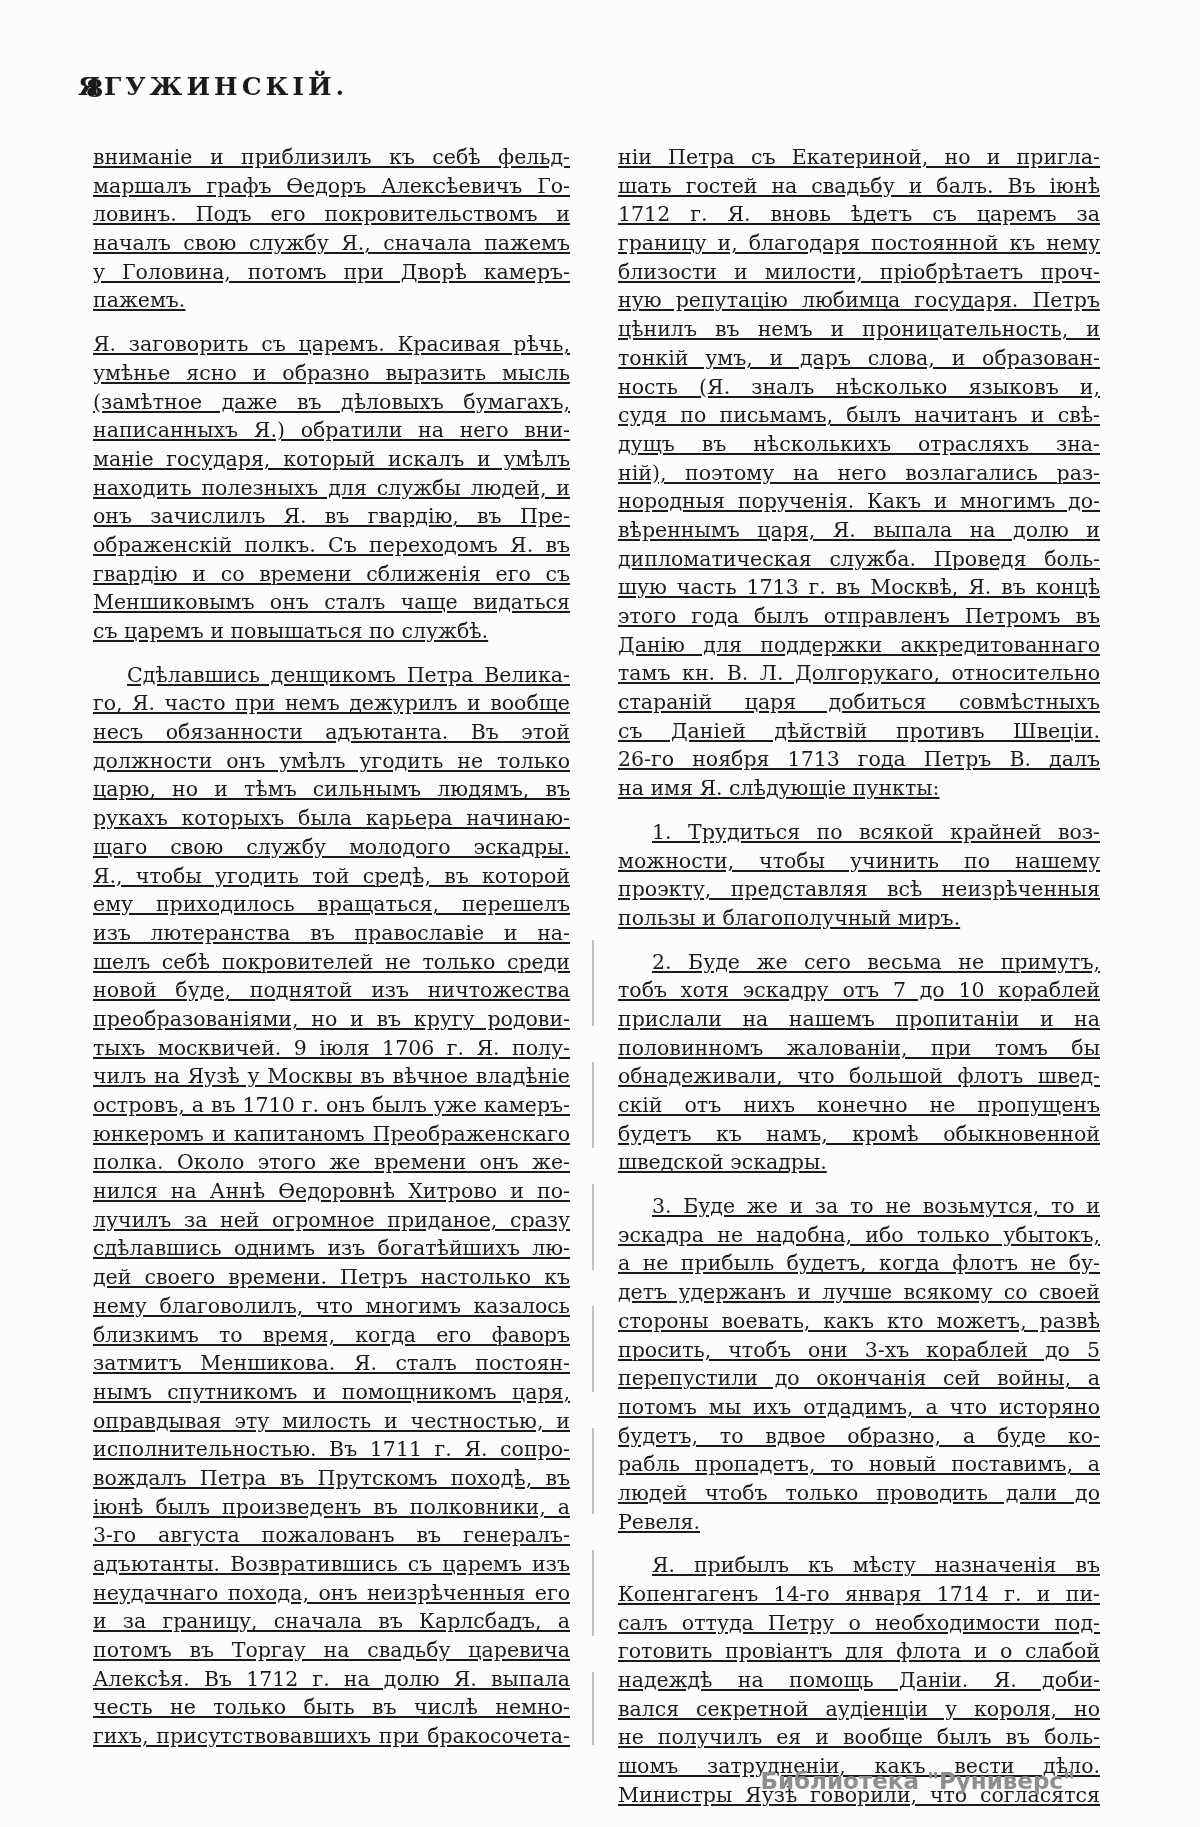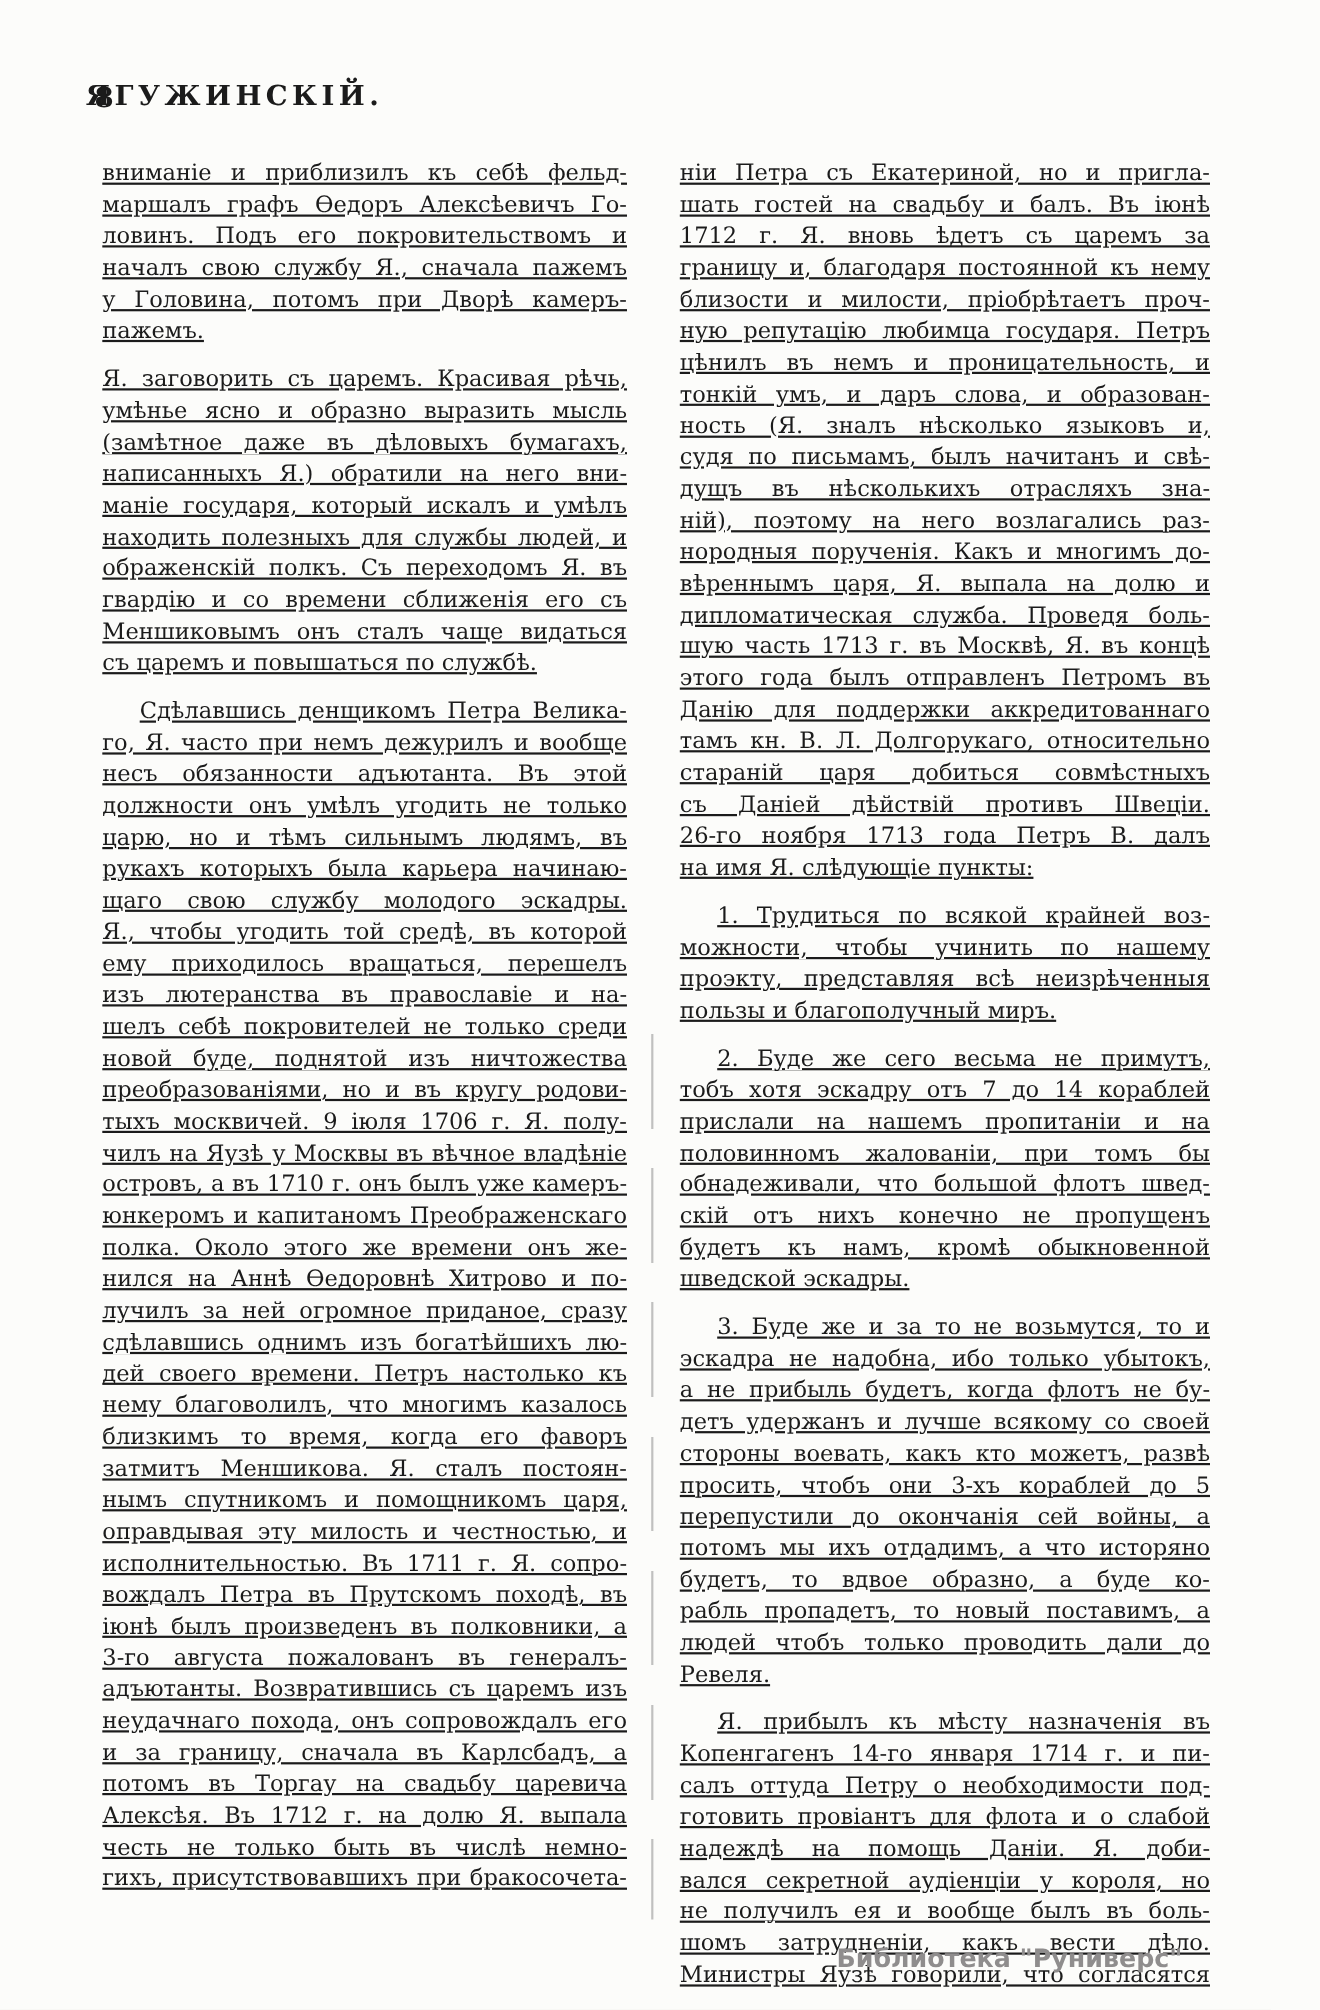--- a/index.html
+++ b/index.html
@@ -98,20 +98,21 @@
         <div class="ln">у Головина, потомъ при Дворѣ камеръ-</div>
         <div class="ln end">пажемъ.</div>
       </div>
       <div class="para">
         <div class="ln">Я. заговорить съ царемъ. Красивая рѣчь,</div>
         <div class="ln">умѣнье ясно и образно выразить мысль</div>
         <div class="ln">(замѣтное даже въ дѣловыхъ бумагахъ,</div>
         <div class="ln">написанныхъ Я.) обратили на него вни-</div>
         <div class="ln">маніе государя, который искалъ и умѣлъ</div>
         <div class="ln">находить полезныхъ для службы людей, и</div>
+        <div class="ln">онъ зачислилъ Я. въ гвардію, въ Пре-</div>
         <div class="ln">ображенскій полкъ. Съ переходомъ Я. въ</div>
         <div class="ln">гвардію и со времени сближенія его съ</div>
         <div class="ln">Меншиковымъ онъ сталъ чаще видаться</div>
         <div class="ln end">съ царемъ и повышаться по службѣ.</div>
       </div>
       <div class="para">
         <div class="ln first">Сдѣлавшись денщикомъ Петра Велика-</div>
         <div class="ln">го, Я. часто при немъ дежурилъ и вообще</div>
         <div class="ln">несъ обязанности адъютанта. Въ этой</div>
         <div class="ln">должности онъ умѣлъ угодить не только</div>
@@ -136,21 +137,21 @@
         <div class="ln">нему благоволилъ, что многимъ казалось</div>
         <div class="ln">близкимъ то время, когда его фаворъ</div>
         <div class="ln">затмитъ Меншикова. Я. сталъ постоян-</div>
         <div class="ln">нымъ спутникомъ и помощникомъ царя,</div>
         <div class="ln">оправдывая эту милость и честностью, и</div>
         <div class="ln">исполнительностью. Въ 1711 г. Я. сопро-</div>
         <div class="ln">вождалъ Петра въ Прутскомъ походѣ, въ</div>
         <div class="ln">іюнѣ былъ произведенъ въ полковники, а</div>
         <div class="ln">3-го августа пожалованъ въ генералъ-</div>
         <div class="ln">адъютанты. Возвратившись съ царемъ изъ</div>
-        <div class="ln">неудачнаго похода, онъ сопровождалъ его</div>
+        <div class="ln">неудачнаго похода, онъ неизрѣченныя его</div>
         <div class="ln">и за границу, сначала въ Карлсбадъ, а</div>
         <div class="ln">потомъ въ Торгау на свадьбу царевича</div>
         <div class="ln">Алексѣя. Въ 1712 г. на долю Я. выпала</div>
         <div class="ln">честь не только быть въ числѣ немно-</div>
         <div class="ln">гихъ, присутствовавшихъ при бракосочета-</div>
       </div>
     </div>
 
   <div class="col-divider"></div>
 
@@ -181,21 +182,21 @@
         <div class="ln end">на имя Я. слѣдующіе пункты:</div>
       </div>
       <div class="para">
         <div class="ln first">1. Трудиться по всякой крайней воз-</div>
         <div class="ln">можности, чтобы учинить по нашему</div>
         <div class="ln">проэкту, представляя всѣ неизрѣченныя</div>
         <div class="ln end">пользы и благополучный миръ.</div>
       </div>
       <div class="para">
         <div class="ln first">2. Буде же сего весьма не примутъ,</div>
-        <div class="ln">тобъ хотя эскадру отъ 7 до 14 кораблей</div>
+        <div class="ln">тобъ хотя эскадру отъ 7 до 10 кораблей</div>
         <div class="ln">прислали на нашемъ пропитаніи и на</div>
         <div class="ln">половинномъ жалованіи, при томъ бы</div>
         <div class="ln">обнадеживали, что большой флотъ швед-</div>
         <div class="ln">скій отъ нихъ конечно не пропущенъ</div>
         <div class="ln">будетъ къ намъ, кромѣ обыкновенной</div>
         <div class="ln end">шведской эскадры.</div>
       </div>
       <div class="para">
         <div class="ln first">3. Буде же и за то не возьмутся, то и</div>
         <div class="ln">эскадра не надобна, ибо только убытокъ,</div>

